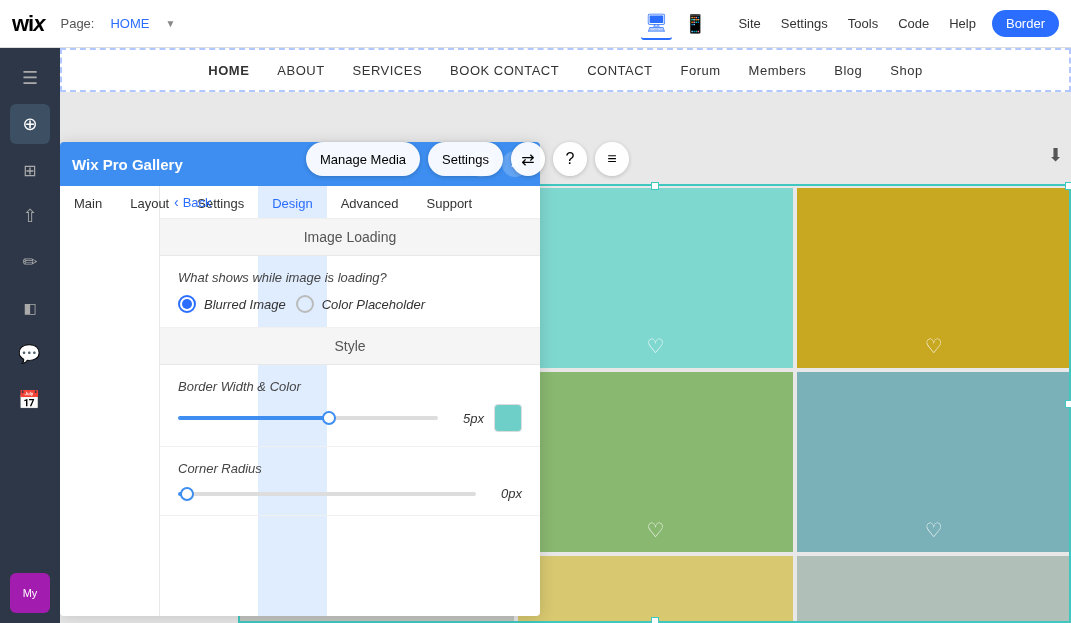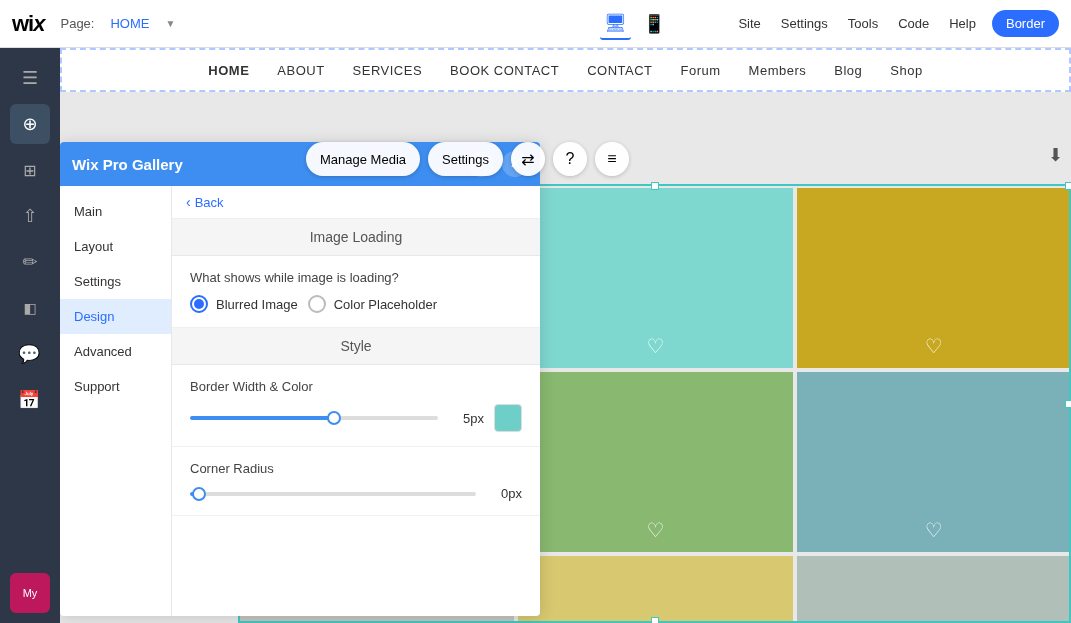--- a/index.html
+++ b/index.html
@@ -8,21 +8,21 @@
     
     #topbar {
       display: flex; align-items: center; height: 48px;
       background: #fff; border-bottom: 1px solid #ddd;
       padding: 0 12px; gap: 16px; position: relative; z-index: 100; justify-content: center;
     }
     .topbar-spacer { flex: 1; }
     .topbar-device-icons { display: flex; gap: 8px; align-items: center; margin: 0 12px; }
     .device-icon { font-size: 18px; color: #555; cursor: pointer; padding: 4px; border-radius: 3px; }
     .device-icon.active { color: #2b6eff; border-bottom: 2px solid #2b6eff; }
-    .topbar-nav { display: flex; gap: 20px; margin-left: 41px; }
+    .topbar-nav { display: flex; gap: 20px; }
     .topbar-nav-item { font-size: 13px; color: #333; cursor: pointer; }
     #upgrade-btn {
       background: #2b6eff; color: #fff; border: none; border-radius: 20px;
       padding: 6px 14px; font-size: 13px; cursor: pointer;
     }
 
     
     #sitenav {
       display: flex; align-items: center; justify-content: center;
       background: #fff; border-bottom: 1px solid #e0e0e0; height: 44px; gap: 28px;
@@ -113,22 +113,22 @@
       display: flex; align-items: center; justify-content: space-between;
       border-radius: 4px 4px 0 0;
     }
     #panel-title { font-size: 15px; font-weight: 600; }
     .panel-header-icons { display: flex; gap: 8px; }
     .panel-header-icon { color: #fff; font-size: 16px; cursor: pointer; background: rgba(255,255,255,0.2); border-radius: 50%; width: 26px; height: 26px; display: flex; align-items: center; justify-content: center; }
 
     
     #panel-body { display: flex; height: 430px; }
     #panel-nav {
-      width: 112px; border-right: 1px solid #e8e8e8; padding-top: 8px;
-      display: flex; flex-direction: column;
+      width: 100px; border-right: 1px solid #e8e8e8; 
+      display: flex; 
     }
     .panel-nav-item {
       padding: 10px 14px; font-size: 13px; color: #333; cursor: pointer;
       border-radius: 0;
     }
     .panel-nav-item.active { background: #e0edff; color: #2b6eff; font-weight: 500; }
 
     
     #panel-content { flex: 1; padding: 0; overflow-y: auto; }
 
@@ -139,21 +139,21 @@
       border-bottom: 1px solid #eee;
     }
 
     
     .section-header {
       text-align: center; padding: 10px 0; font-size: 14px; color: #555;
       background: #f5f5f5; border-bottom: 1px solid #e8e8e8; font-weight: 500;
     }
 
     
-    .sub-section { padding: 14px 18px; border-bottom: 1px solid #f0f0f0; }
+    .sub-section { padding: 14px 18px; border-bottom: 1px solid #f0f0f0; font-style: italic; }
     .sub-section-label { font-size: 13px; color: #444; margin-bottom: 10px; }
 
     
     .radio-group { display: flex; flex-direction: row; gap: 10px; }
     .radio-item { display: flex; align-items: center; gap: 8px; cursor: pointer; }
     .radio-circle {
       width: 18px; height: 18px; border-radius: 50%; border: 2px solid #bbb;
       display: flex; align-items: center; justify-content: center;
     }
     .radio-circle.selected { border-color: #2b6eff; }
@@ -236,21 +236,21 @@
 <div id="leftsidebar">
   <div class="sidebar-icon">☰</div>
   <div class="sidebar-icon active">⊕</div>
   <div class="sidebar-icon" style="font-size:16px;">⊞</div>
   <div class="sidebar-icon">⇧</div>
   <div class="sidebar-icon">✏</div>
   <div class="sidebar-icon" style="font-size:14px;">◧</div>
   <div class="sidebar-icon">💬</div>
   <div class="sidebar-icon">📅</div>
   <div style="margin-top:auto;margin-bottom:10px;">
-    <div class="sidebar-icon" style="font-size:11px;background:#be185d;color:#fff;">My</div>
+    <div class="sidebar-icon" style="font-size:11px;background:#a21caf;color:#fff;">My</div>
   </div>
 </div>
 
 <div id="main-content">
 
   <div id="panel">
 
     <div id="panel-header">
       <span id="panel-title">Wix Pro Gallery</span>
       <div class="panel-header-icons">

